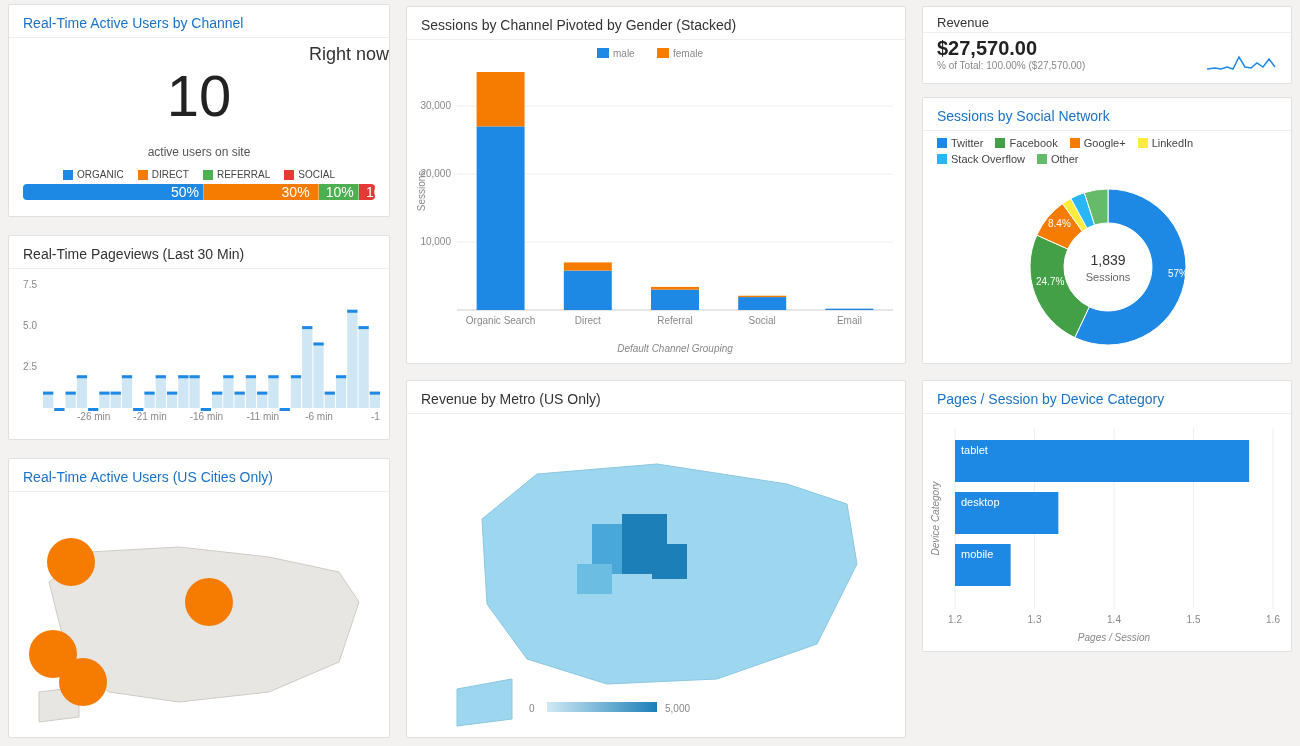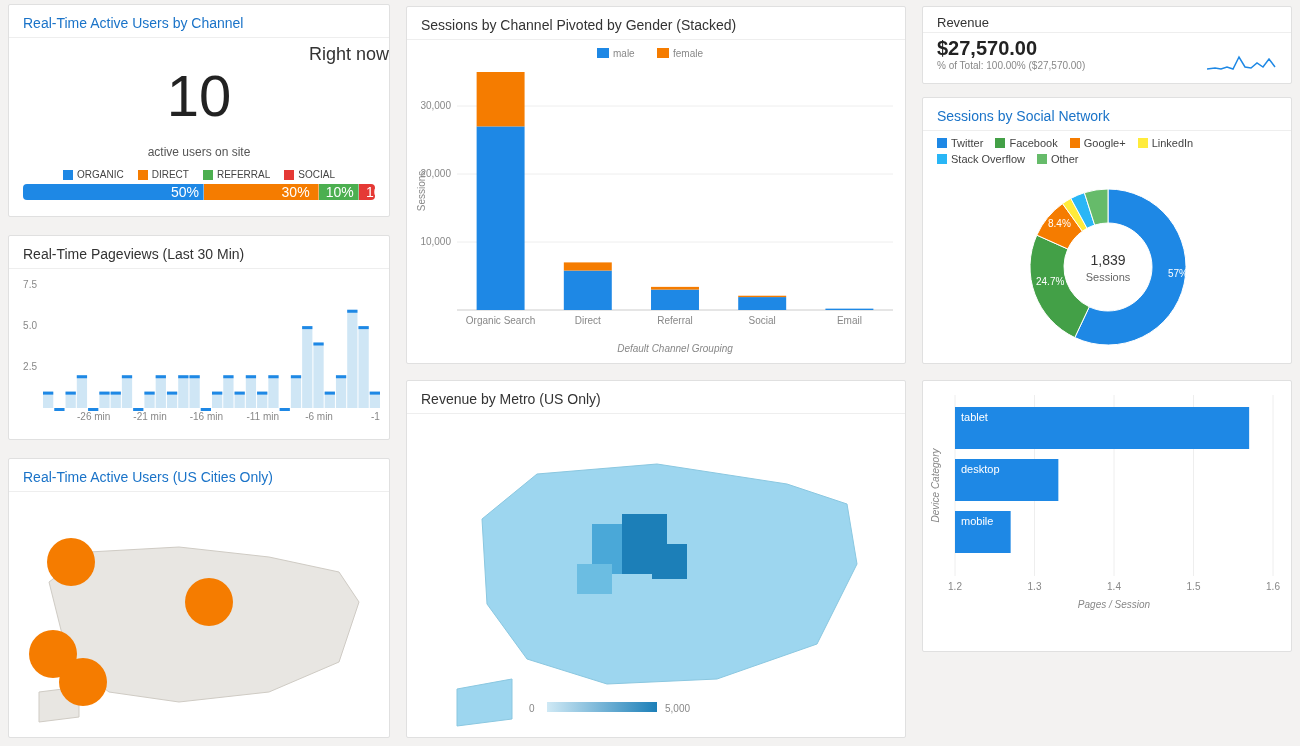--- a/index.html
+++ b/index.html
@@ -218,20 +218,21 @@
         <path d="M161.36324896864366 25.667611361656924 A78 78 0 0 1 184.99999999999997 22 L185 56 A44 44 0 0 0 171.66644813615795 58.068908973242365 Z" fill="#66bb6a" stroke="#fff" stroke-width="1"></path>
         <text x="185" y="98" text-anchor="middle" font-size="14" fill="#333">1,839</text>
         <text x="185" y="114" text-anchor="middle" font-size="11" fill="#666">Sessions</text>
         <text x="245" y="110" font-size="10" fill="#fff">57%</text>
         <text x="113" y="118" font-size="10" fill="#fff">24.7%</text>
         <text x="125" y="60" font-size="10" fill="#fff">8.4%</text>
       </svg>
   </div>
 
   <div class="card" style="left:922px;top:380px;width:370px;height:272px;">
+    <div class="card-title">Pages / Session by Device Category</div>
     <svg id="dev-svg" width="370" height="235">
         <line x1="32" y1="14" x2="32" y2="195" stroke="#eee"></line>
         <text x="32" y="209" text-anchor="middle" class="tick">1.2</text>
         <line x1="111.50000000000003" y1="14" x2="111.50000000000003" y2="195" stroke="#eee"></line>
         <text x="111.50000000000003" y="209" text-anchor="middle" class="tick">1.3</text>
         <line x1="190.99999999999991" y1="14" x2="190.99999999999991" y2="195" stroke="#eee"></line>
         <text x="190.99999999999991" y="209" text-anchor="middle" class="tick">1.4</text>
         <line x1="270.5" y1="14" x2="270.5" y2="195" stroke="#eee"></line>
         <text x="270.5" y="209" text-anchor="middle" class="tick">1.5</text>
         <line x1="350" y1="14" x2="350" y2="195" stroke="#eee"></line>

